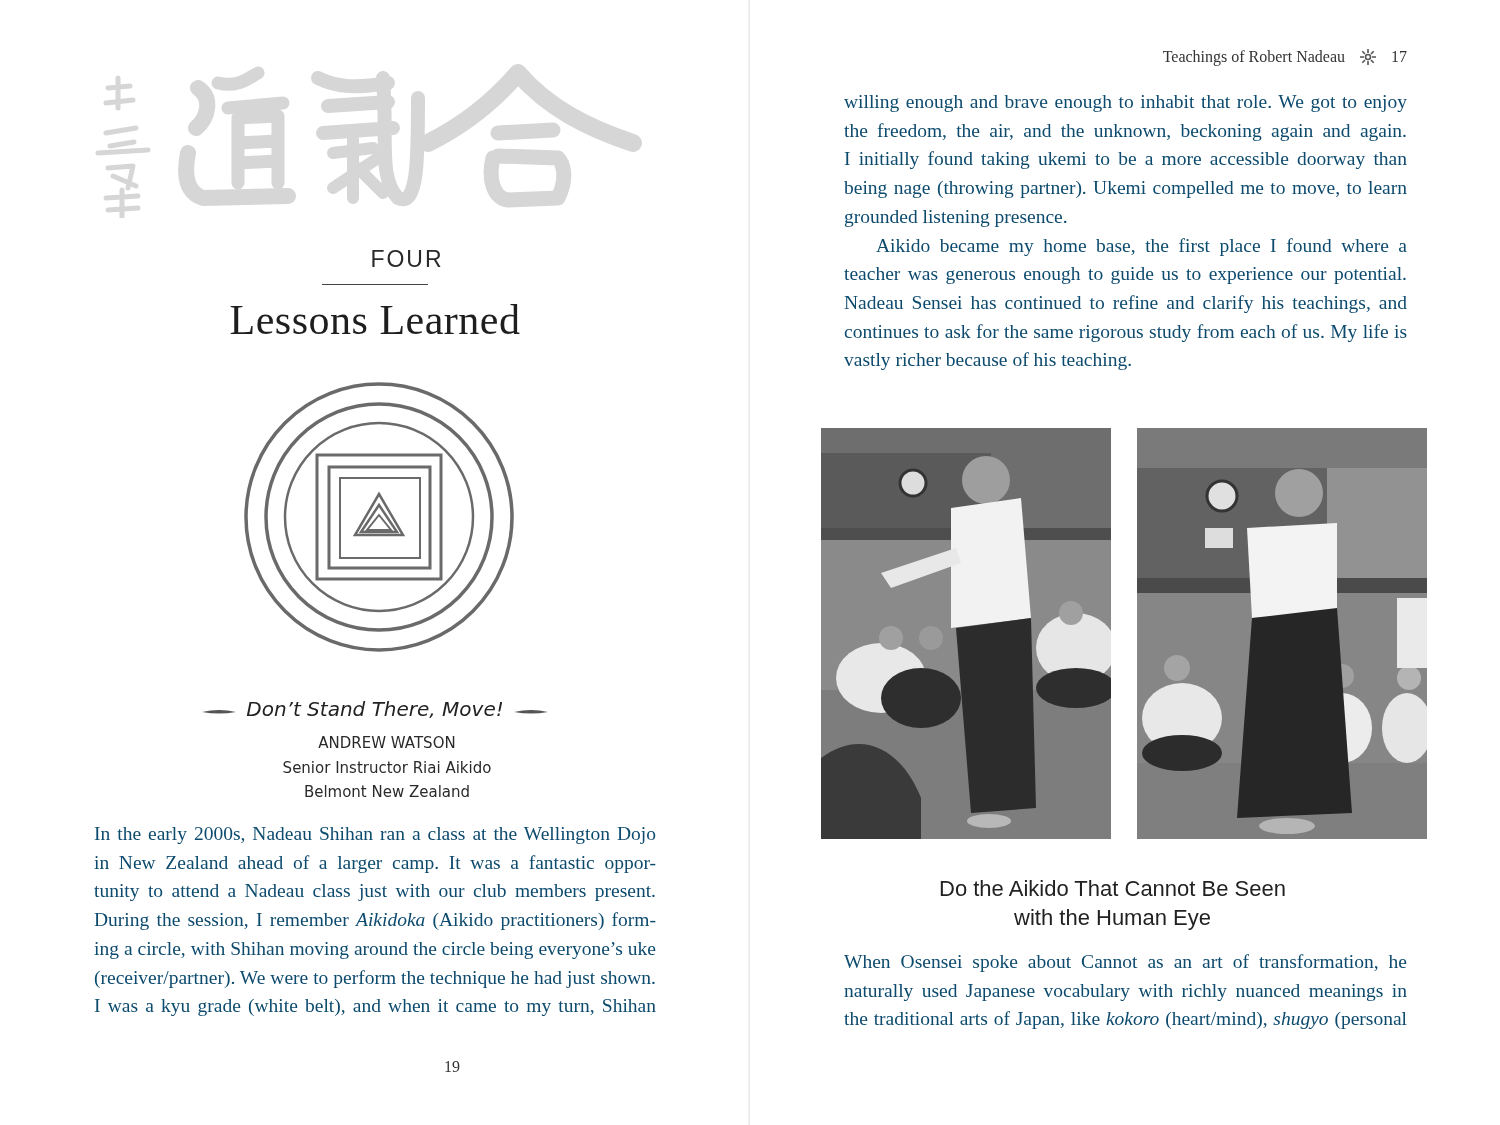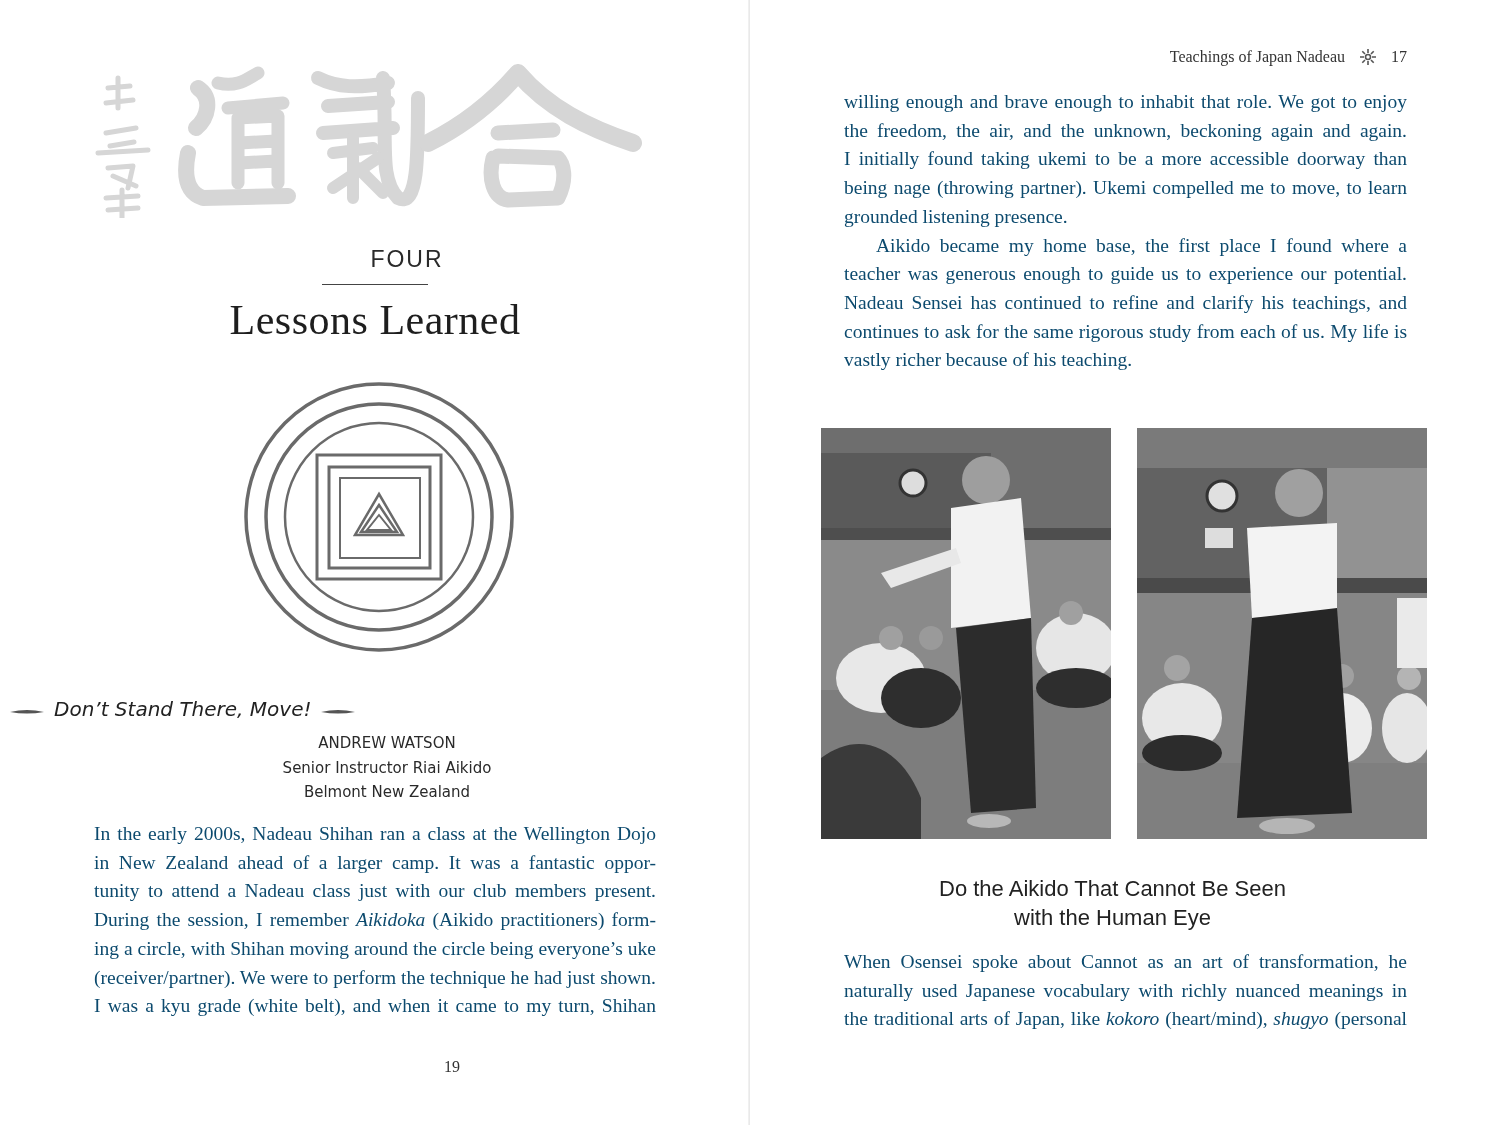--- a/index.html
+++ b/index.html
@@ -18,21 +18,21 @@
   .calligraphy svg { width:100%; height:100%; }
 
   .chapter-num { position:absolute; left:0; width:750px; top:246px; text-align:center;
     font-family:"Liberation Sans", "DejaVu Sans", sans-serif; font-size:23px; letter-spacing:2px; color:#2a2a2a;padding-left:32px; }
   .chapter-rule { position:absolute; left:322px; top:284px; width:106px; height:1px; background:#444; }
   .chapter-title { position:absolute; left:0; width:750px; top:296px; text-align:center;
     font-size:42px; color:#1e1e1e; letter-spacing:0.5px; }
 
   .emblem { position:absolute; left:243px; top:381px; width:272px; height:272px; }
 
-  .section-head { position:absolute; left:0; width:750px; top:697px; text-align:left; }
+  .section-head { position:absolute; left:0; width:750px; top:697px; text-align:center; }
   .section-title { font-family:"DejaVu Sans", "Liberation Sans", sans-serif; font-style:italic; font-size:20px; color:#222; }
   .swash { display:inline-block; width:34px; height:6px; vertical-align:middle; margin:0 10px; }
   .byline { position:absolute; left:0; width:750px; text-align:center;
     font-family:"DejaVu Sans", "Liberation Sans", sans-serif; font-size:15px; color:#2a2a2a;padding-left:12px; }
 
   .body-text { position:absolute; font-size:19.5px; line-height:28.7px; color:#0c4a6e; text-align:justify; }
   .line { display:block; text-align:justify; text-align-last:justify; white-space:nowrap; }
   .line.last { text-align-last:left; }
   .indent { padding-left:32px; }
 
@@ -115,21 +115,21 @@
   </div>
 
   <div class="folio" style="left:0; width:904px; text-align:center; top:1058px;">19</div>
 </div>
 
 <div class="gutter"></div>
 
 <div class="page page-right">
 
   <div class="running-head">
-    <span>Teachings of Japan Nadeau</span>
+    <span>Teachings of Robert Nadeau</span>
     <svg class="ornament" viewBox="0 0 18 18">
       <g stroke="#555" stroke-width="1.6" fill="none">
         <circle cx="9" cy="9" r="2.5"></circle>
         <path d="M9 1 V5 M9 13 V17 M1 9 H5 M13 9 H17 M3.3 3.3 L6 6 M12 12 L14.7 14.7 M14.7 3.3 L12 6 M6 12 L3.3 14.7"></path>
       </g>
     </svg>
     <span>17</span>
   </div>
 
   <div class="body-text" style="left:94px; top:88px; width:563px;">

